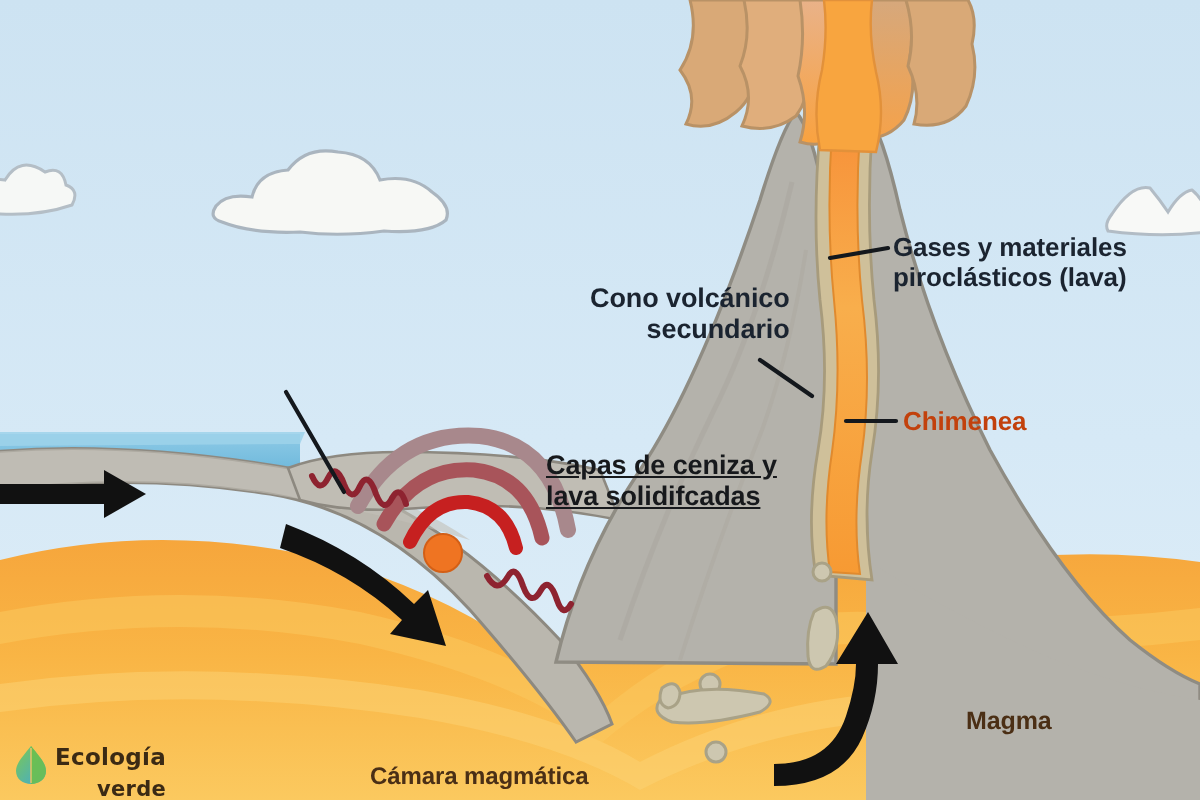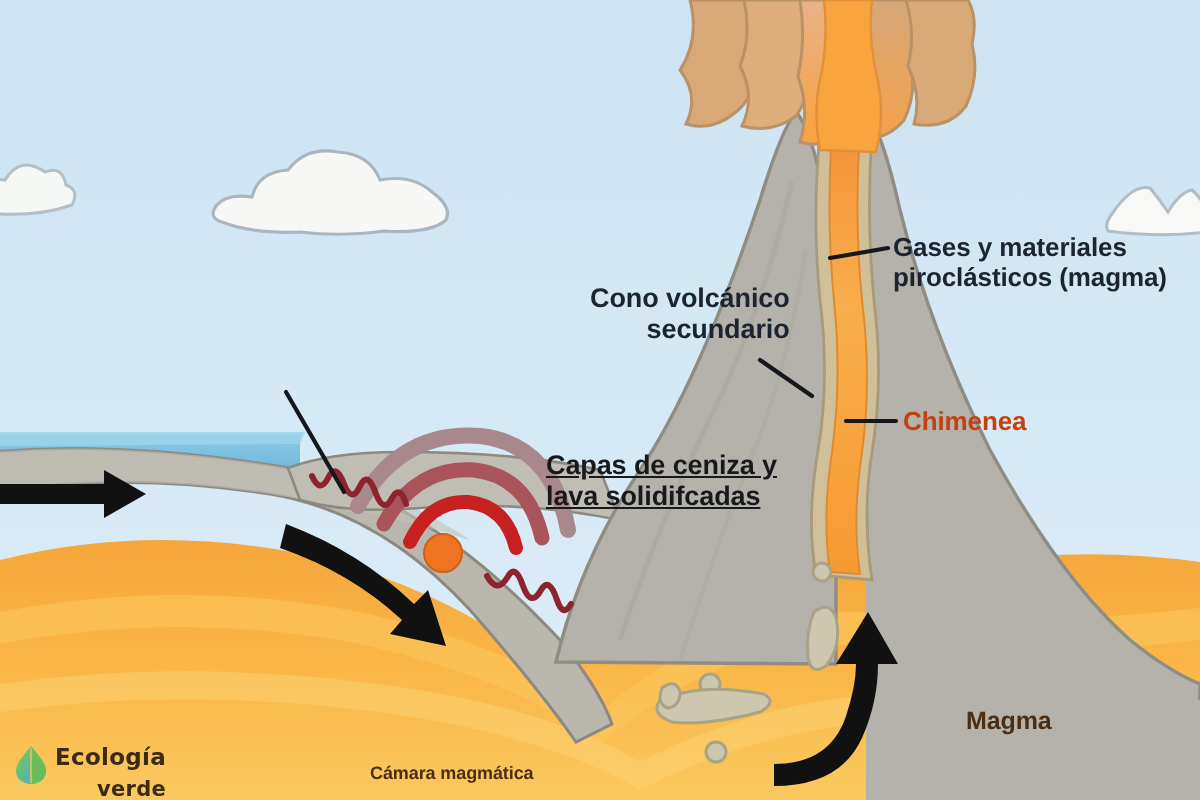--- a/index.html
+++ b/index.html
@@ -21,21 +21,21 @@
     line-height:1.16;
     letter-spacing:-0.1px;
     white-space:pre-line;
     text-rendering:geometricPrecision;
   }
   #lbl-placas{left:18px;  top:347px; font-size:27px; color:#20242a;}
   #lbl-cono{   left:590px; top:283px; font-size:27px; color:#1b2430;text-align:right;}
   #lbl-gases{  left:893px; top:232px; font-size:26px; color:#1b2430;}
   #lbl-chimenea{left:903px;top:406px; font-size:26px; color:#c2410c;}
   #lbl-capas{  left:546px; top:450px; font-size:27px; color:#17191c;text-decoration:underline;}
-  #lbl-camara{ left:370px; top:763px; font-size:18px; color:#4a2f16;}
+  #lbl-camara{ left:370px; top:763px; font-size:24px; color:#4a2f16;}
   #lbl-magma{  left:966px; top:707px; font-size:25px; color:#4b2f15;}
 
   
   #logo{
     position:absolute;left:14px;top:744px;
     display:flex;align-items:center;gap:7px;
   }
   #logo-mark{width:34px;height:40px;display:block;}
   #logo-word{
     position:relative;width:130px;height:42px;
@@ -225,21 +225,21 @@
       <line x1="286" y1="392" x2="344" y2="492"></line>
       <line x1="760" y1="360" x2="812" y2="396"></line>
       <line x1="830" y1="258" x2="888" y2="248"></line>
       <line x1="846" y1="421" x2="896" y2="421"></line>
     </g>
   </svg>
 
   <div class="lbl" id="lbl-cono">Cono volcánico
 secundario</div>
   <div class="lbl" id="lbl-gases">Gases y materiales
-piroclásticos (magma)</div>
+piroclásticos (lava)</div>
   <div class="lbl" id="lbl-chimenea">Chimenea</div>
   <div class="lbl" id="lbl-capas">Capas de ceniza y
 lava solidifcadas</div>
   <div class="lbl" id="lbl-camara">Cámara magmática</div>
   <div class="lbl" id="lbl-magma">Magma</div>
 
   <div id="logo">
     <svg id="logo-mark" viewBox="0 0 34 40">
       <path d="M17 1 C 26 12, 32 19, 32 26 C 32 34, 25 39, 17 39
                C 9 39, 2 34, 2 26 C 2 19, 8 12, 17 1 Z" fill="url(#gLeaf)"></path>

